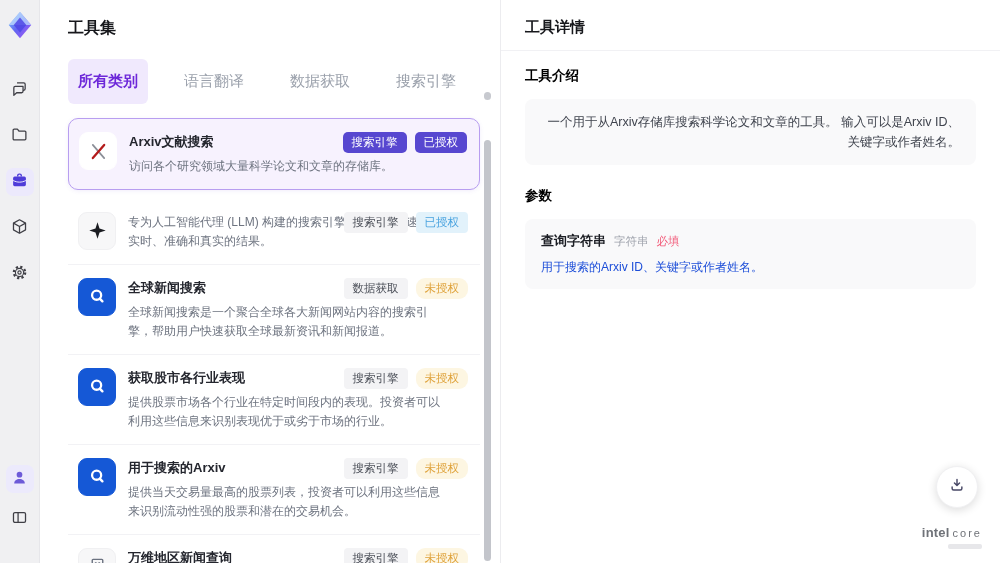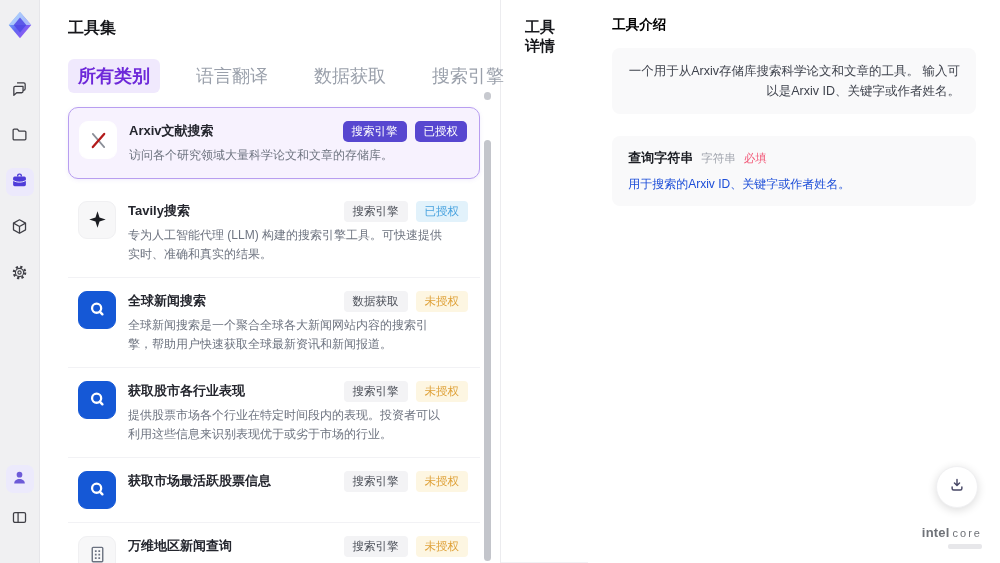--- a/index.html
+++ b/index.html
@@ -15,21 +15,21 @@
     justify-content:center; margin-bottom:18px; cursor:pointer; }
   .rail-ico svg { width:17px; height:17px; }
   .rail-ico.active { background:#ece9fc; }
   .rail-spacer { flex:1; }
   .rail-ico.user { background:#eceafc; margin-bottom:12px; }
 
   
   .listpane { width:460px; flex:0 0 460px; position:relative; padding:18px 20px 0 28px; }
   .pane-title { font-size:16px; font-weight:bold; color:#17181c; margin-bottom:20px; }
   .tabs { display:flex; align-items:center; gap:26px; margin-bottom:14px; }
-  .tab { font-size:18px; color:#9aa0ab; background:none; border:none; padding:5px 10px;
+  .tab { font-size:15px; color:#9aa0ab; background:none; border:none; padding:13px 10px;
     border-radius:6px; cursor:pointer; font-family:Liberation Serif, serif; white-space:nowrap; }
   .tab.active { color:#6d28d9; background:#f0e9fd; font-weight:bold; }
 
   .tool-list { }
   .tool-card { position:relative; display:flex; gap:12px; padding:13px 28px 13px 10px;
     border-bottom:1px solid #f2f2f5; cursor:pointer; background:#fff; }
   .tool-card.selected { background:#f7f2fe; border:1.5px solid #b89ef0; border-radius:10px;
     margin-bottom:9px; box-shadow:0 1px 4px rgba(120,80,220,.10); }
   .tool-icon { width:38px; height:38px; flex:0 0 38px; border-radius:9px; background:#f7f7f8;
     border:1px solid #f0f0f2; display:flex; align-items:center; justify-content:center; }
@@ -40,29 +40,29 @@
   .tool-card[data-icon-show="bluequery"] svg[data-icon="bluequery"]{ display:block; }
   .tool-card[data-icon-show="building"] svg[data-icon="building"] { display:block; }
   .tool-card[data-icon-show="bluequery"] .tool-icon { background:#1558d6; border-color:#1558d6; }
   .tool-text { flex:1; min-width:0; padding-top:1px; }
   .tool-name { font-size:13px; font-weight:bold; color:#24262e; margin-bottom:6px; }
   .tool-desc { font-size:12px; color:#6e7480; line-height:1.58; max-width:318px; }
   .tool-tags { position:absolute; top:13px; right:12px; display:flex; gap:8px; }
   .tag { font-size:11.5px; padding:3px 9px; border-radius:4px; white-space:nowrap; }
   .tag-cat { background:#f3f3f5; color:#4b4f58; }
   .authorized   .tag-status { background:#e2f2fb; color:#4aa3df; }
-  .unauthorized .tag-status { background:#fdf6e2; color:#dfa23a; }
+  .unauthorized .tag-status { background:#fdf6e2; color:#dfa23a;border-radius:9px; }
   .selected .tag-cat, .selected .tag-status { background:#5747d0; color:#fff; border-radius:5px; }
 
   .scrollbar { position:absolute; top:88px; right:9px; bottom:0; width:7px; }
   .scroll-notch { position:absolute; top:4px; left:0; width:7px; height:8px; border-radius:4px; background:#c7c9cf; }
   .scroll-thumb { position:absolute; top:52px; left:0; width:7px; bottom:2px; border-radius:4px; background:#c3c5cb; }
 
   
-  .detail { flex:1; border-left:1px solid #ececef; display:flex; flex-direction:row; }
+  .detail { flex:1; border-left:1px solid #ececef; display:flex; flex-direction:column; }
   .detail-header { padding:18px 24px 13px; border-bottom:1px solid #f1f1f4; }
   .detail-title { font-size:15px; font-weight:bold; color:#17181c; }
   .detail-body { padding:16px 24px; }
   .section-h { font-size:13.5px; font-weight:bold; color:#000000; margin-bottom:14px; }
   .soft-card { background:#f9f9fa; border-radius:8px; padding:13px 16px; margin-bottom:22px; }
   .intro-text { font-size:12.5px; color:#3f434d; line-height:1.6;text-align:right; }
   .param-row { }
   .param-head { display:flex; align-items:baseline; gap:8px; margin-bottom:9px; }
   .param-name { font-size:13px; font-weight:bold; color:#1c1e24; }
   .param-type { font-size:11.5px; color:#a0a4ad; }
@@ -199,21 +199,20 @@
         </div>
         <div class="tool-card authorized" data-icon-show="tavily">
           <div class="tool-icon">
 
             <svg data-icon="tavily" viewBox="0 0 24 24">
               <path d="M12 2.6 L14.3 9.7 L21.4 12 L14.3 14.3 L12 21.4 L9.7 14.3 L2.6 12 L9.7 9.7 Z" fill="#1b1d22"></path>
             </svg>
 
           </div>
           <div class="tool-text">
-            <div class="tool-name">Tavily搜索</div>
             <div class="tool-desc">专为人工智能代理 (LLM) 构建的搜索引擎工具。可快速提供实时、准确和真实的结果。</div>
           </div>
           <div class="tool-tags">
             <span class="tag tag-cat">搜索引擎</span>
             <span class="tag tag-status">已授权</span>
           </div>
         </div>
         <div class="tool-card unauthorized" data-icon-show="bluequery">
           <div class="tool-icon">
 
@@ -253,21 +252,22 @@
         <div class="tool-card unauthorized" data-icon-show="bluequery">
           <div class="tool-icon">
 
             <svg data-icon="bluequery" viewBox="0 0 24 24" fill="none">
               <circle cx="11" cy="10.5" r="5.2" stroke="#ffffff" stroke-width="2.6"></circle>
               <path d="M14.6 14.5 L17.6 17.5" stroke="#ffffff" stroke-width="2.8" stroke-linecap="round"></path>
             </svg>
 
           </div>
           <div class="tool-text">
-            <div class="tool-name">获取市场最活跃股票信息</div>
+            <div class="tool-name">用于搜索的Arxiv</div>
+            <div class="tool-desc">提供当天交易量最高的股票列表，投资者可以利用这些信息来识别流动性强的股票和潜在的交易机会。</div>
           </div>
           <div class="tool-tags">
             <span class="tag tag-cat">搜索引擎</span>
             <span class="tag tag-status">未授权</span>
           </div>
         </div>
         <div class="tool-card unauthorized" data-icon-show="building">
           <div class="tool-icon">
 
             <svg data-icon="building" viewBox="0 0 24 24">
@@ -295,20 +295,21 @@
   <div class="detail">
     <div class="detail-header">
       <div class="detail-title">工具详情</div>
     </div>
     <div class="detail-body">
       <div class="section-h">工具介绍</div>
       <div class="soft-card">
         <div class="intro-text">一个用于从Arxiv存储库搜索科学论文和文章的工具。 输入可以是Arxiv ID、关键字或作者姓名。</div>
       </div>
 
+      <div class="section-h">参数</div>
       <div class="soft-card">
 
       <div class="param-row">
             <div class="param-head">
               <span class="param-name">查询字符串</span>
               <span class="param-type">字符串</span>
               <span class="param-req">必填</span>
             </div>
             <div class="param-desc">用于搜索的Arxiv ID、关键字或作者姓名。</div>
           </div>

